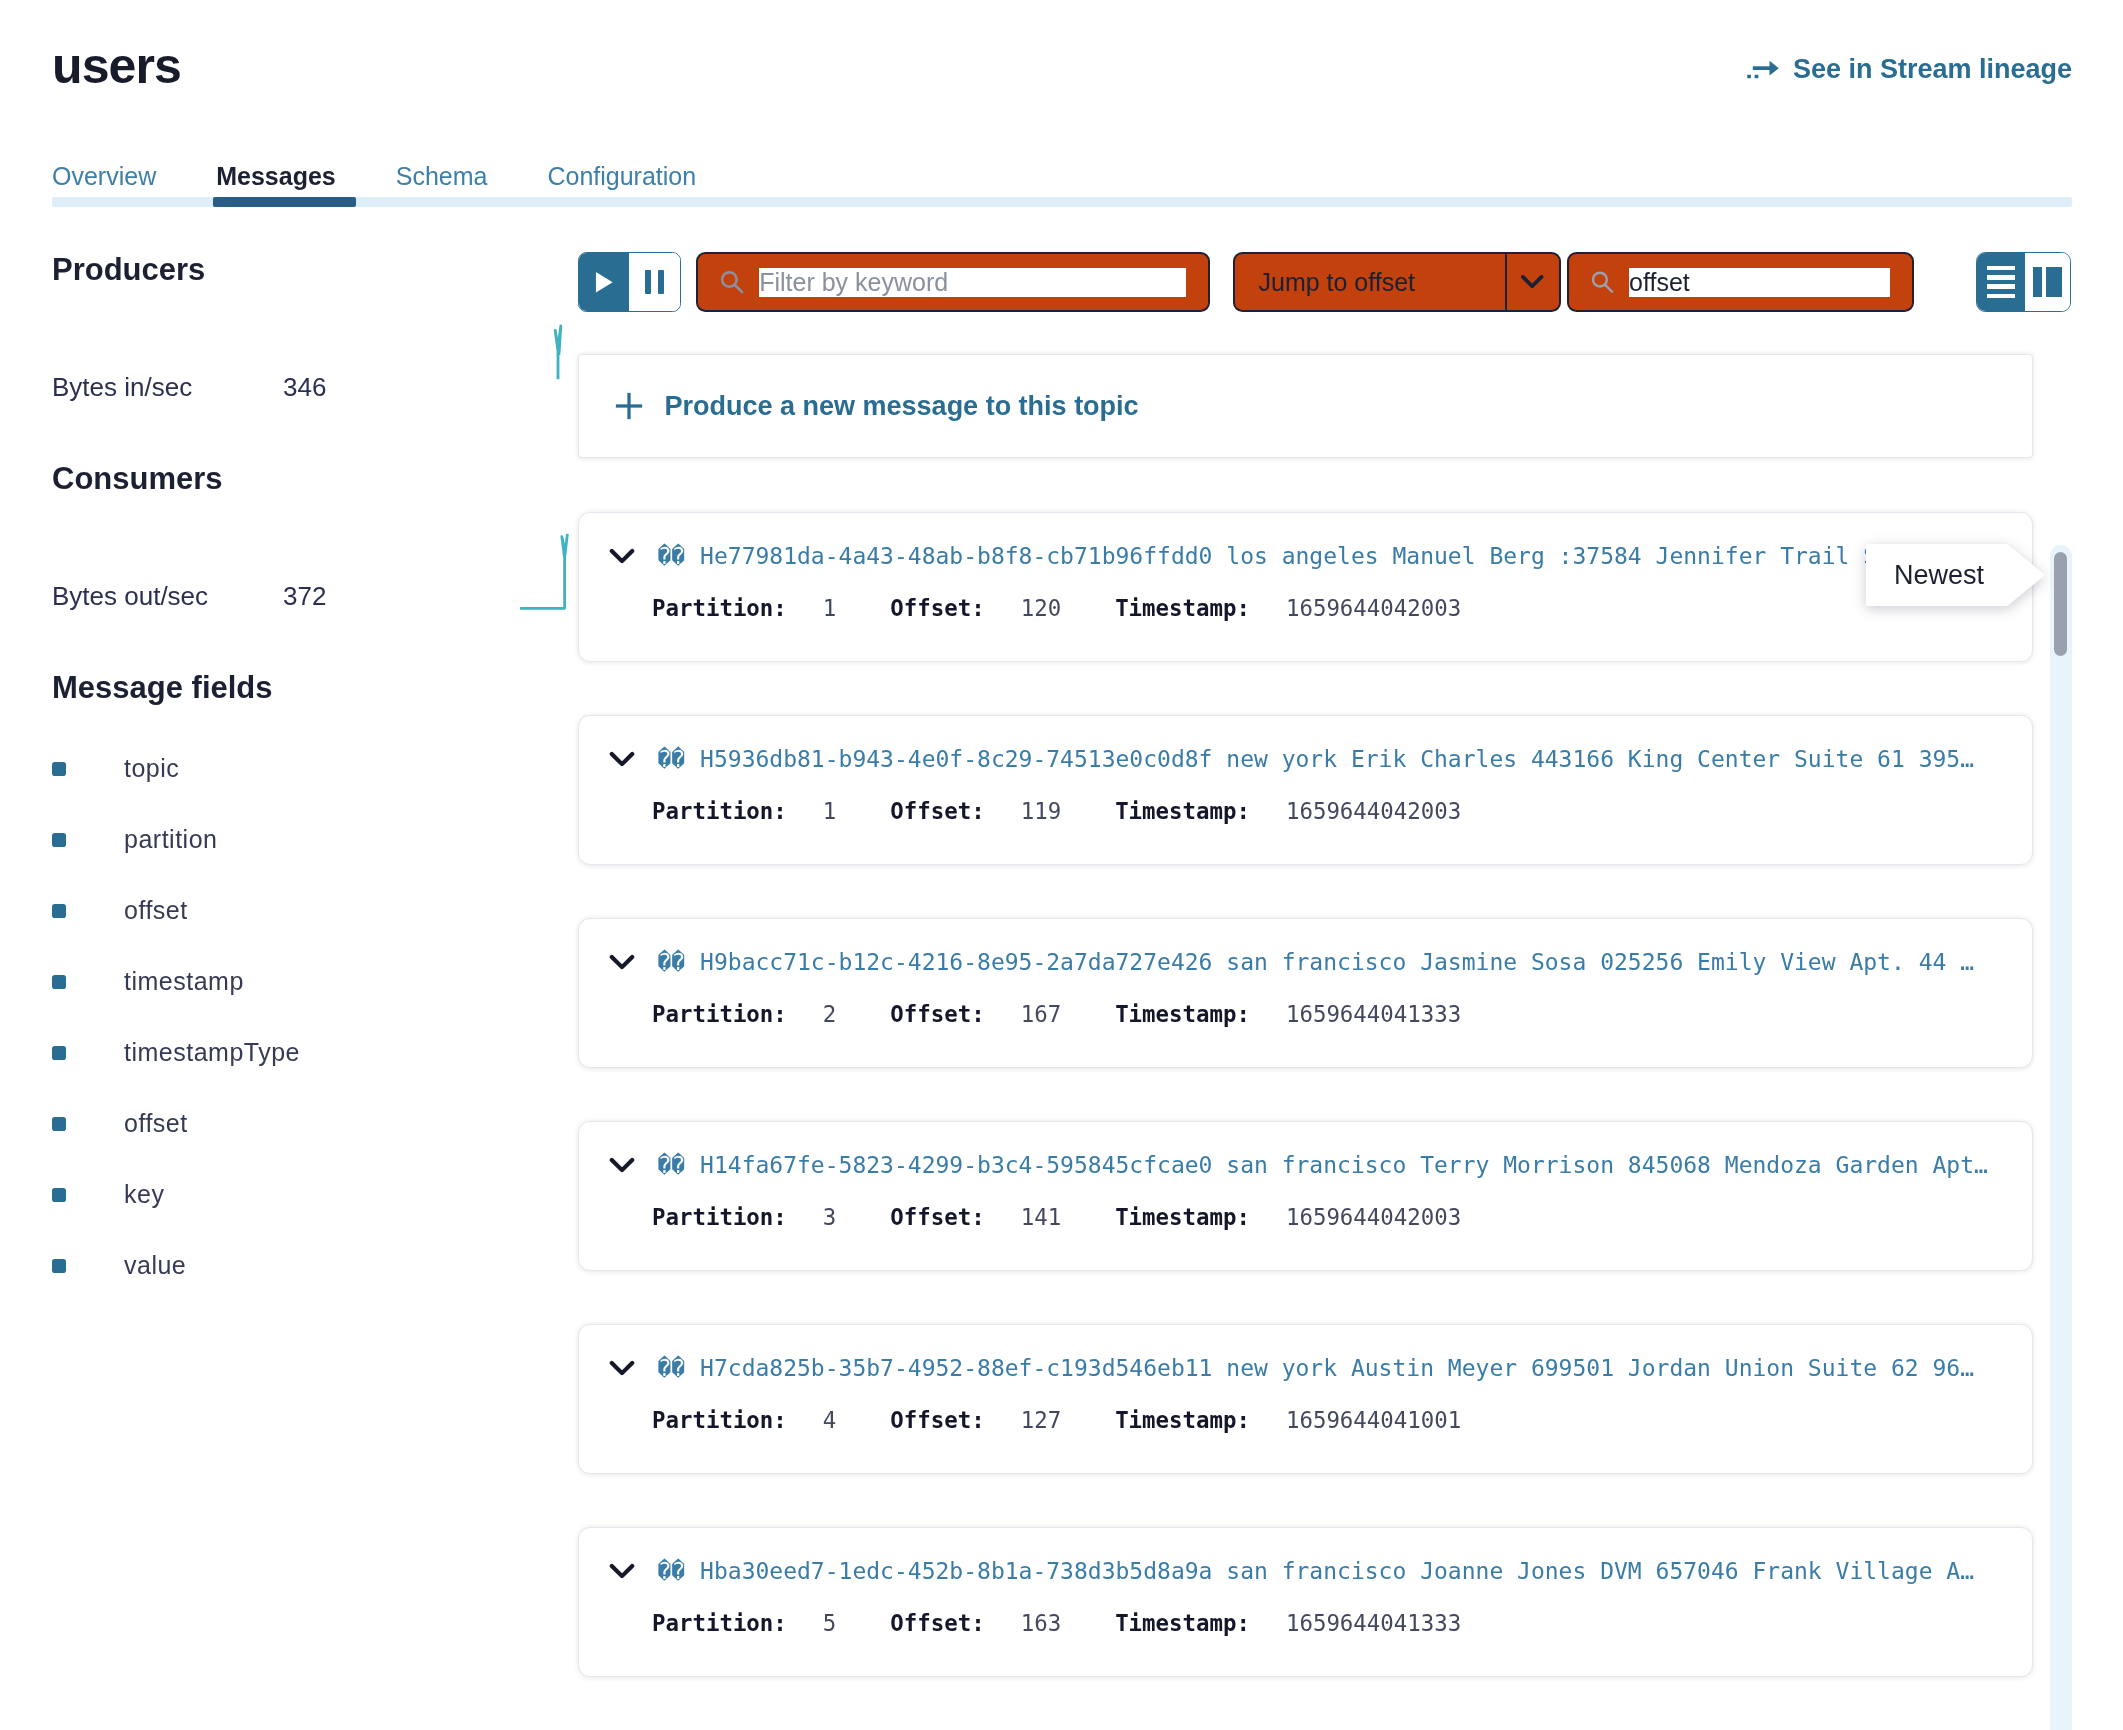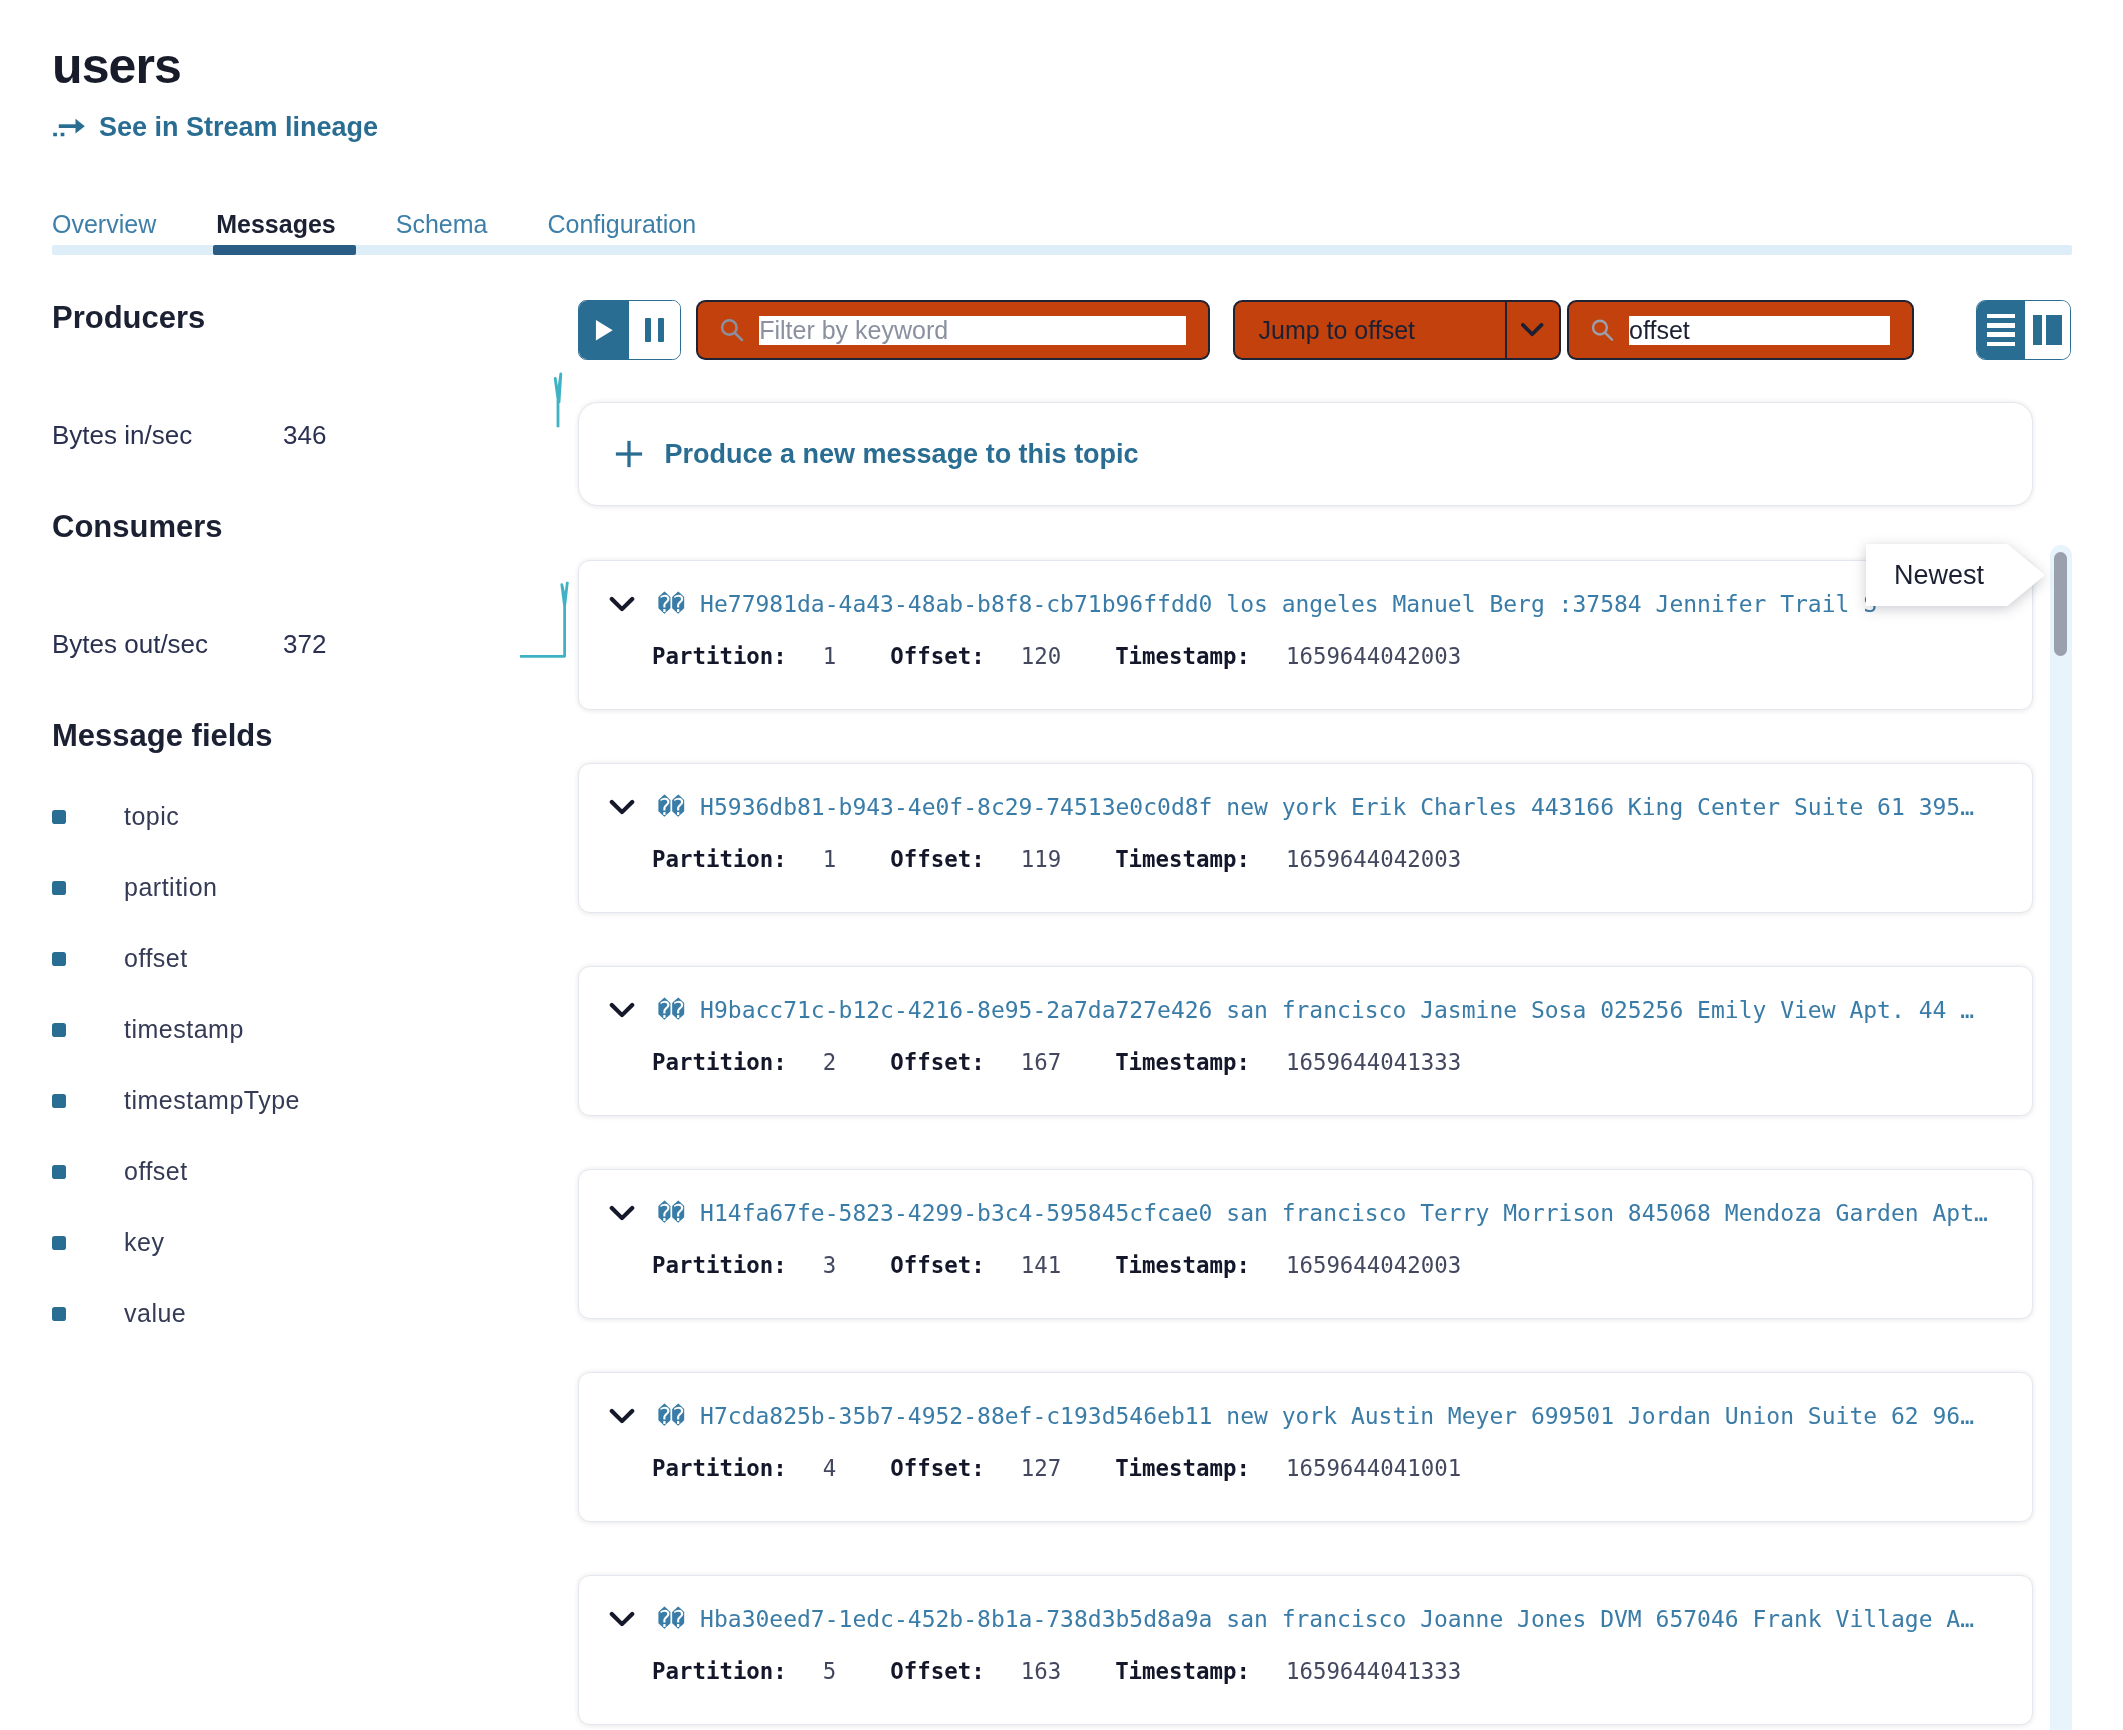--- a/index.html
+++ b/index.html
@@ -4,21 +4,21 @@
 <style>
   * { margin:0; padding:0; box-sizing:border-box; }
   html,body { background:#fff; }
   body {
     width:2124px; height:1730px; position:relative; overflow:hidden;
     font-family:"Liberation Sans", sans-serif; color:#1c2033;
   }
   .page { padding:0 52px; }
 
   
-  .hdr { display:flex; justify-content:space-between; align-items:flex-start; padding-top:37px;flex-direction:column; }
+  .hdr { display:flex; justify-content:space-between; align-items:flex-start; padding-top:37px; }
   .title { font-size:50px; font-weight:800; letter-spacing:-0.9px; color:#181b2a; }
   .lineage { display:flex; align-items:center; gap:13px; color:#2a6d92; font-size:27px; font-weight:700; cursor:pointer; text-decoration:none; margin-top:17px; }
 
   
   .tabs { position:relative; display:flex; margin-top:67px; }
   .tab { position:relative; margin-right:60px; padding-bottom:16px; font-size:25px; font-weight:500; color:#3d7fa8; cursor:pointer; }
   .tab.active { color:#1c2033; font-weight:700; }
   .tabs-track { position:absolute; left:0; right:0; bottom:0; height:10.3px; background:#ddeef8; border-radius:1.9px; }
   .tab.active::after { content:""; position:absolute; left:-3.7px; right:-20.5px; bottom:0; height:10.3px; background:#2a5d85; z-index:1; border-radius:1.9px; }
 
@@ -55,21 +55,21 @@
   .offset-box { width:347px; margin-left:6.5px; flex:none; gap:15px; }
   .offset-box input { border:none; outline:none; font-size:25px; color:#1c2033; width:100%; font-family:"Liberation Sans",sans-serif; }
   .view-toggle { display:flex; width:95px; height:60px; border:1.9px solid #2a6d92; border-radius:9.3px; overflow:hidden; margin-left:62px; flex:none; cursor:pointer; }
   .vt-list { width:48px; background:#2a6d92; display:flex; flex-direction:column; align-items:center; justify-content:center; gap:4.7px; }
   .vt-list i { width:28px; height:4.7px; background:#fff; }
   .vt-split { flex:1; background:#fff; display:flex; align-items:center; justify-content:center; gap:4.7px; }
   .vt-split i:first-child { width:9.3px; height:30px; background:#2a6d92; }
   .vt-split i:last-child { width:16px; height:30px; background:#2a6d92; }
 
   
-  .produce-card { width:1455px; height:104px; margin-top:42px; border:0.9px solid #e3e7ee; border-radius:20px;
+  .produce-card { width:1455px; height:104px; margin-top:42px; border:0.9px solid #e3e7ee; border-radius:4px;
     box-shadow:0 0.9px 5.6px rgba(28,32,51,0.10); display:flex; align-items:center; padding-left:35px; gap:20.5px; cursor:pointer; background:#fff; }
   .produce-label { font-size:27px; font-weight:700; color:#2a6d92; }
 
   
   .msg-list { width:1455px; margin-top:54px; display:flex; flex-direction:column; gap:53px; }
   .msg-card { height:150px; border:0.9px solid #e3e7ee; border-radius:12px; background:#fff;
     box-shadow:0 0.9px 5.6px rgba(28,32,51,0.10); padding:30px 28px 0 30px; overflow:hidden; }
   .row1 { display:flex; align-items:center; white-space:nowrap; overflow:hidden; }
   .chev { flex:none; margin-right:22.4px; cursor:pointer; }
   .glyphs { font-family:"DejaVu Sans Mono", monospace; font-size:23px; color:#3a7ca8; margin-right:15px; flex:none; }

